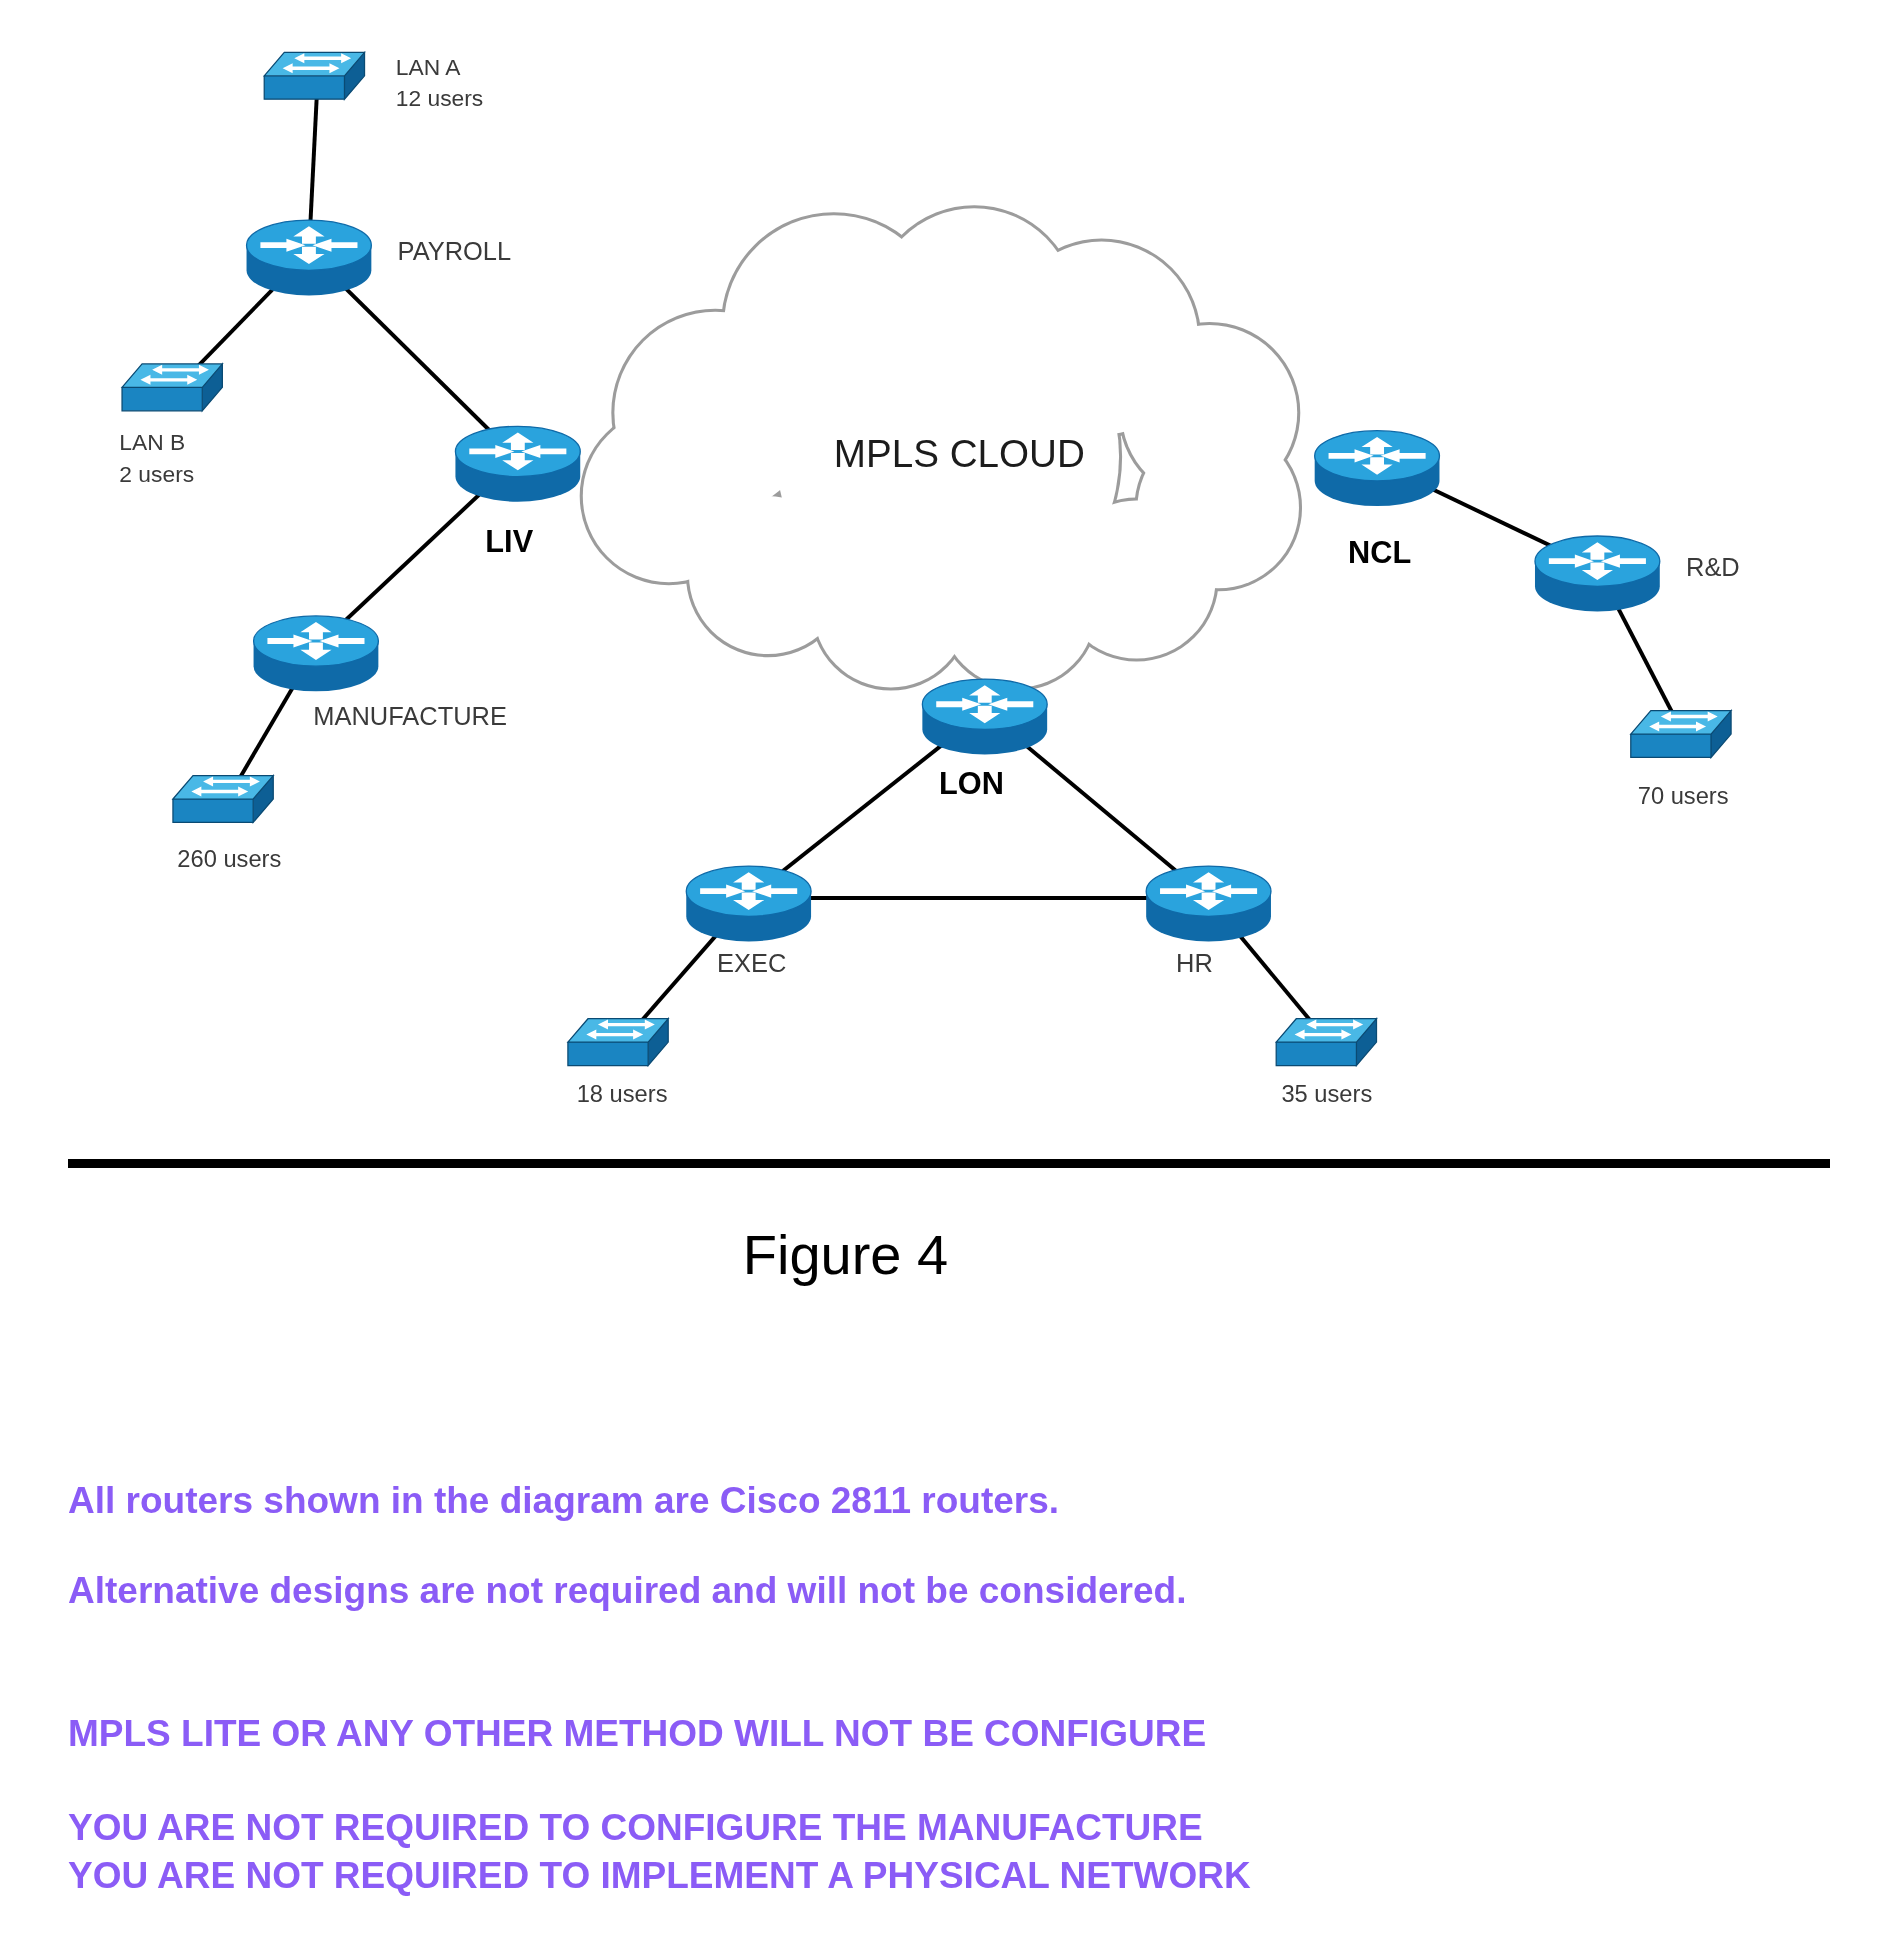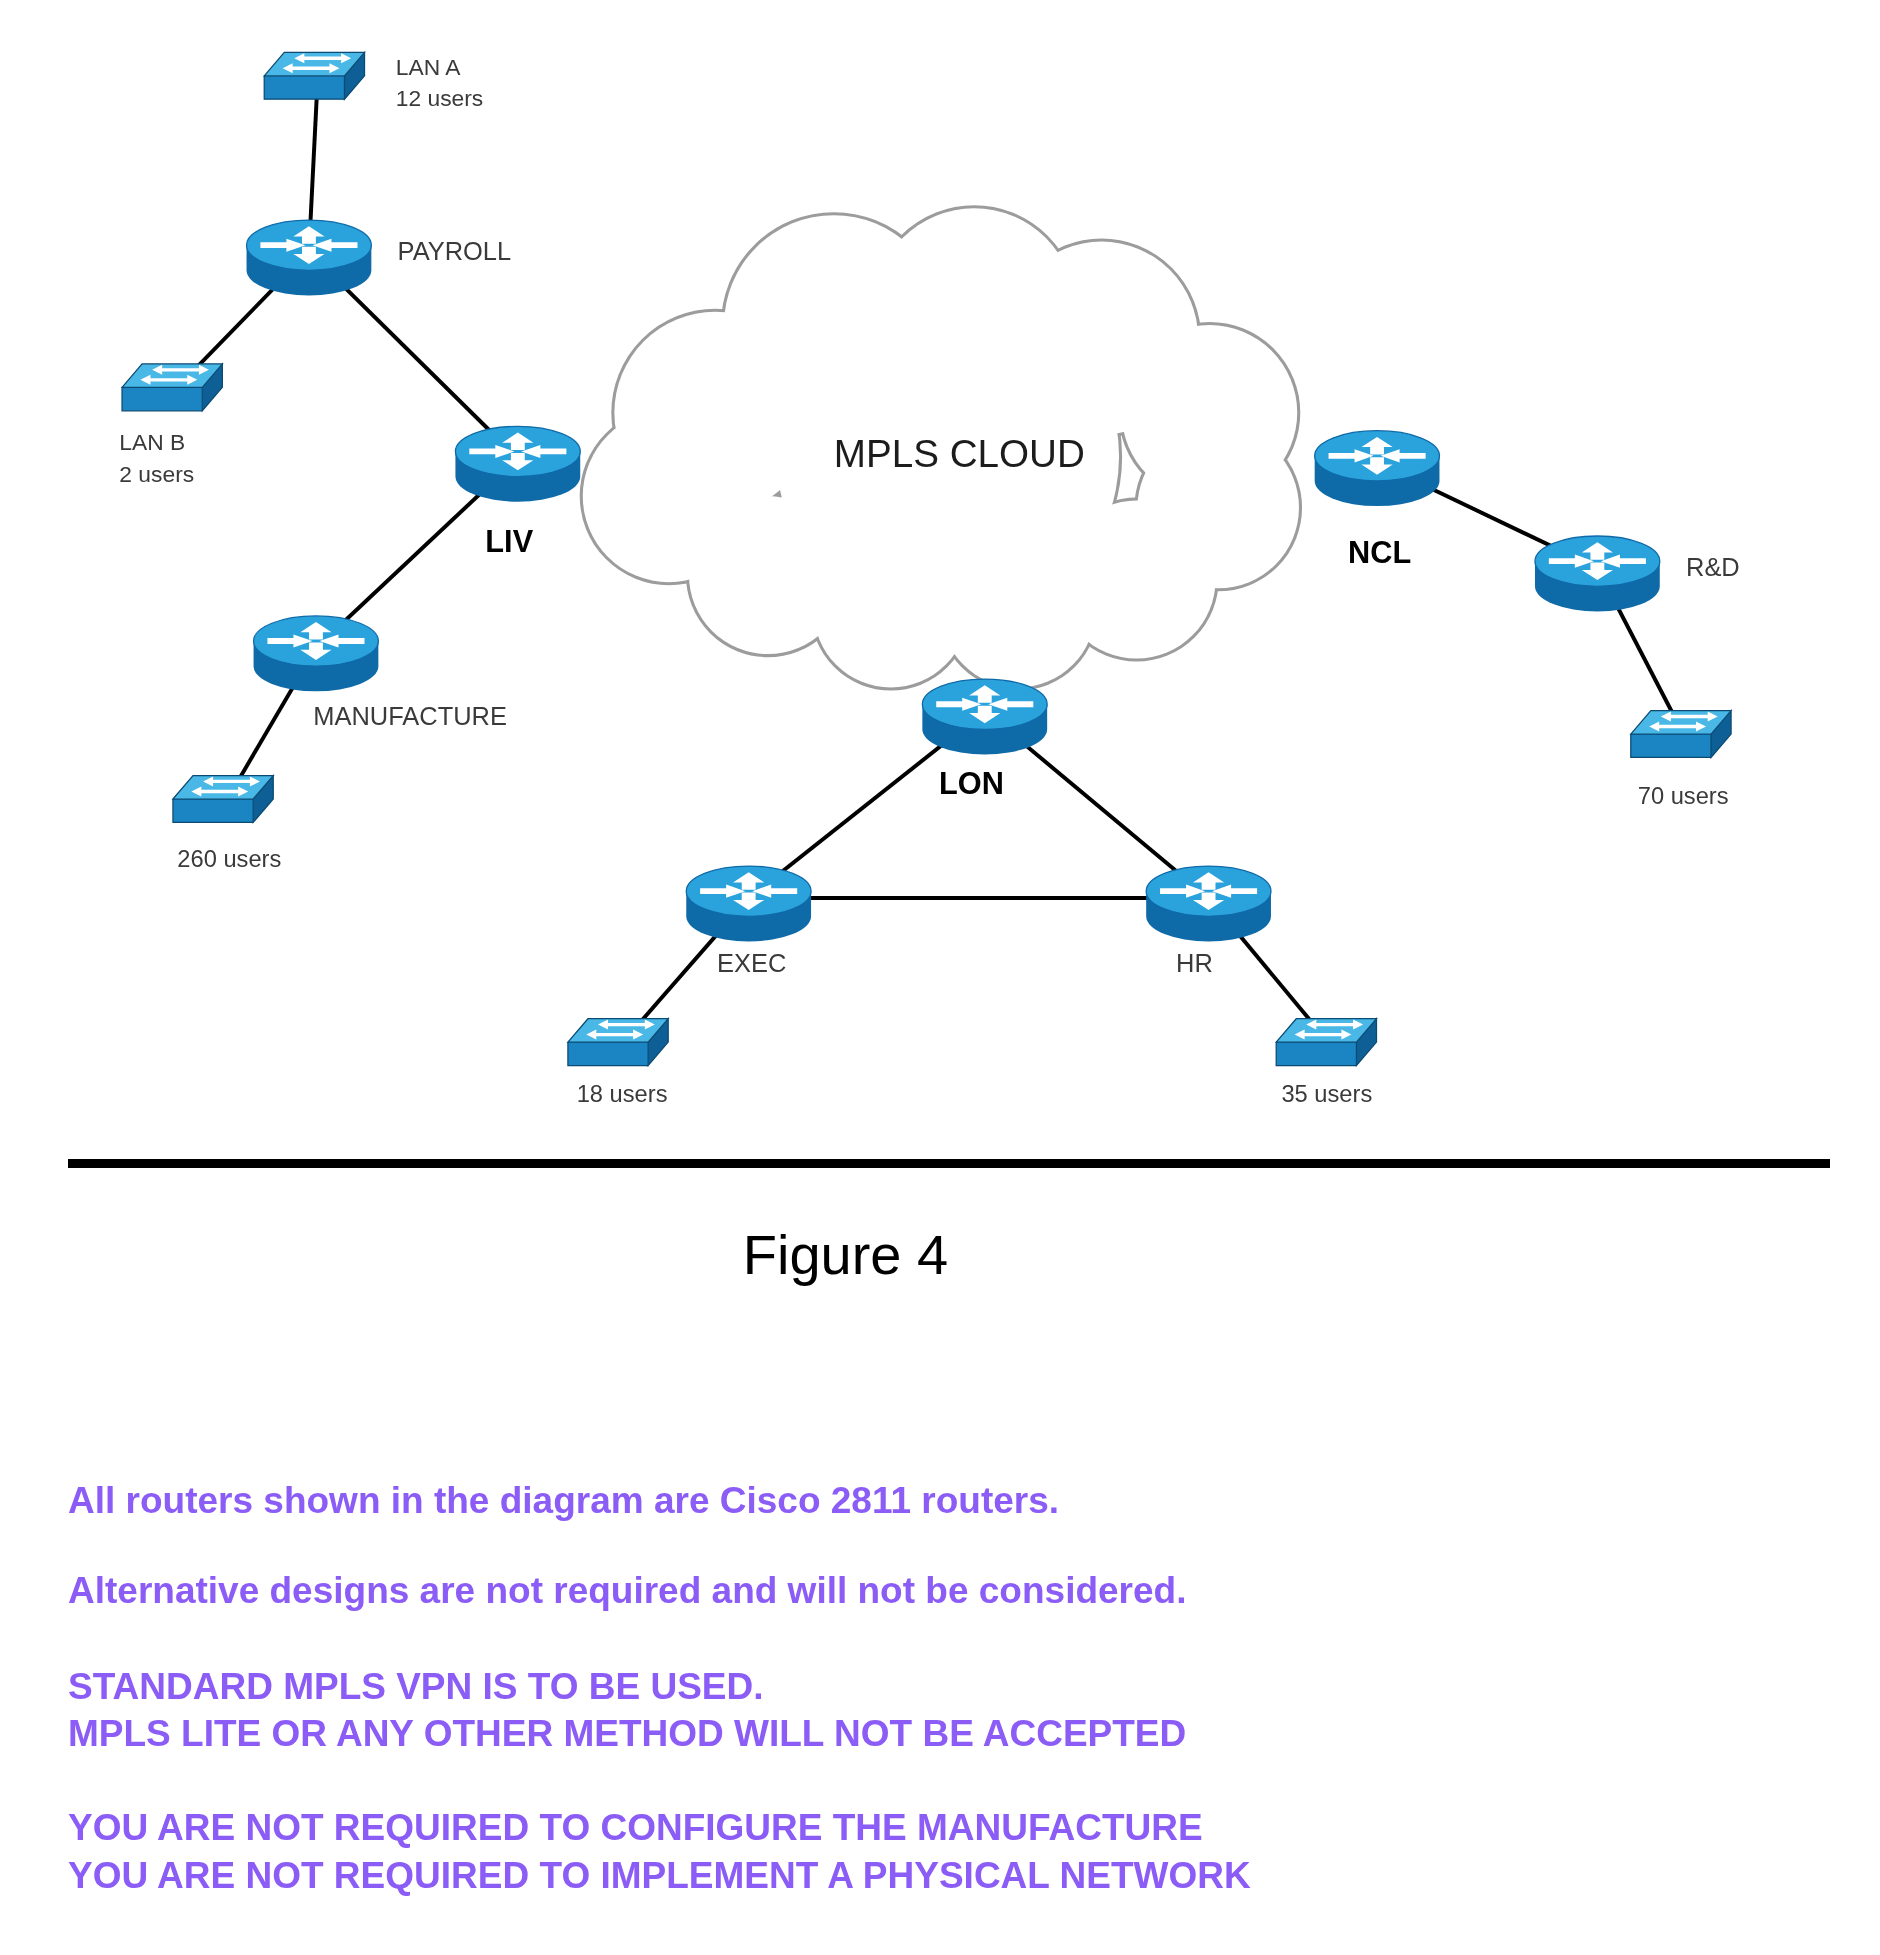--- a/index.html
+++ b/index.html
@@ -134,18 +134,17 @@
         <text x="1460" y="1255" class="lbl" font-size="27">35 users</text>
       </g>
   </svg>
 
   <div class="divider"></div>
 
   <div class="figure-caption">Figure 4</div>
 
   <div class="note n0">All routers shown in the diagram are Cisco 2811 routers.</div>
   <div class="note n1">Alternative designs are not required and will not be considered.</div>
-  <div class="note n2">STANDARD MPLS VPN IS TO BE USED.</div>
-  <div class="note n3">MPLS LITE OR ANY OTHER METHOD WILL NOT BE ACCEPTED</div>
+  <div class="note n3">MPLS LITE OR ANY OTHER METHOD WILL NOT BE CONFIGURE</div>
   <div class="note n4">YOU ARE NOT REQUIRED TO CONFIGURE THE MANUFACTURE</div>
   <div class="note n5">YOU ARE NOT REQUIRED TO IMPLEMENT A PHYSICAL NETWORK</div>
 </div>
 
 
 </body></html>

